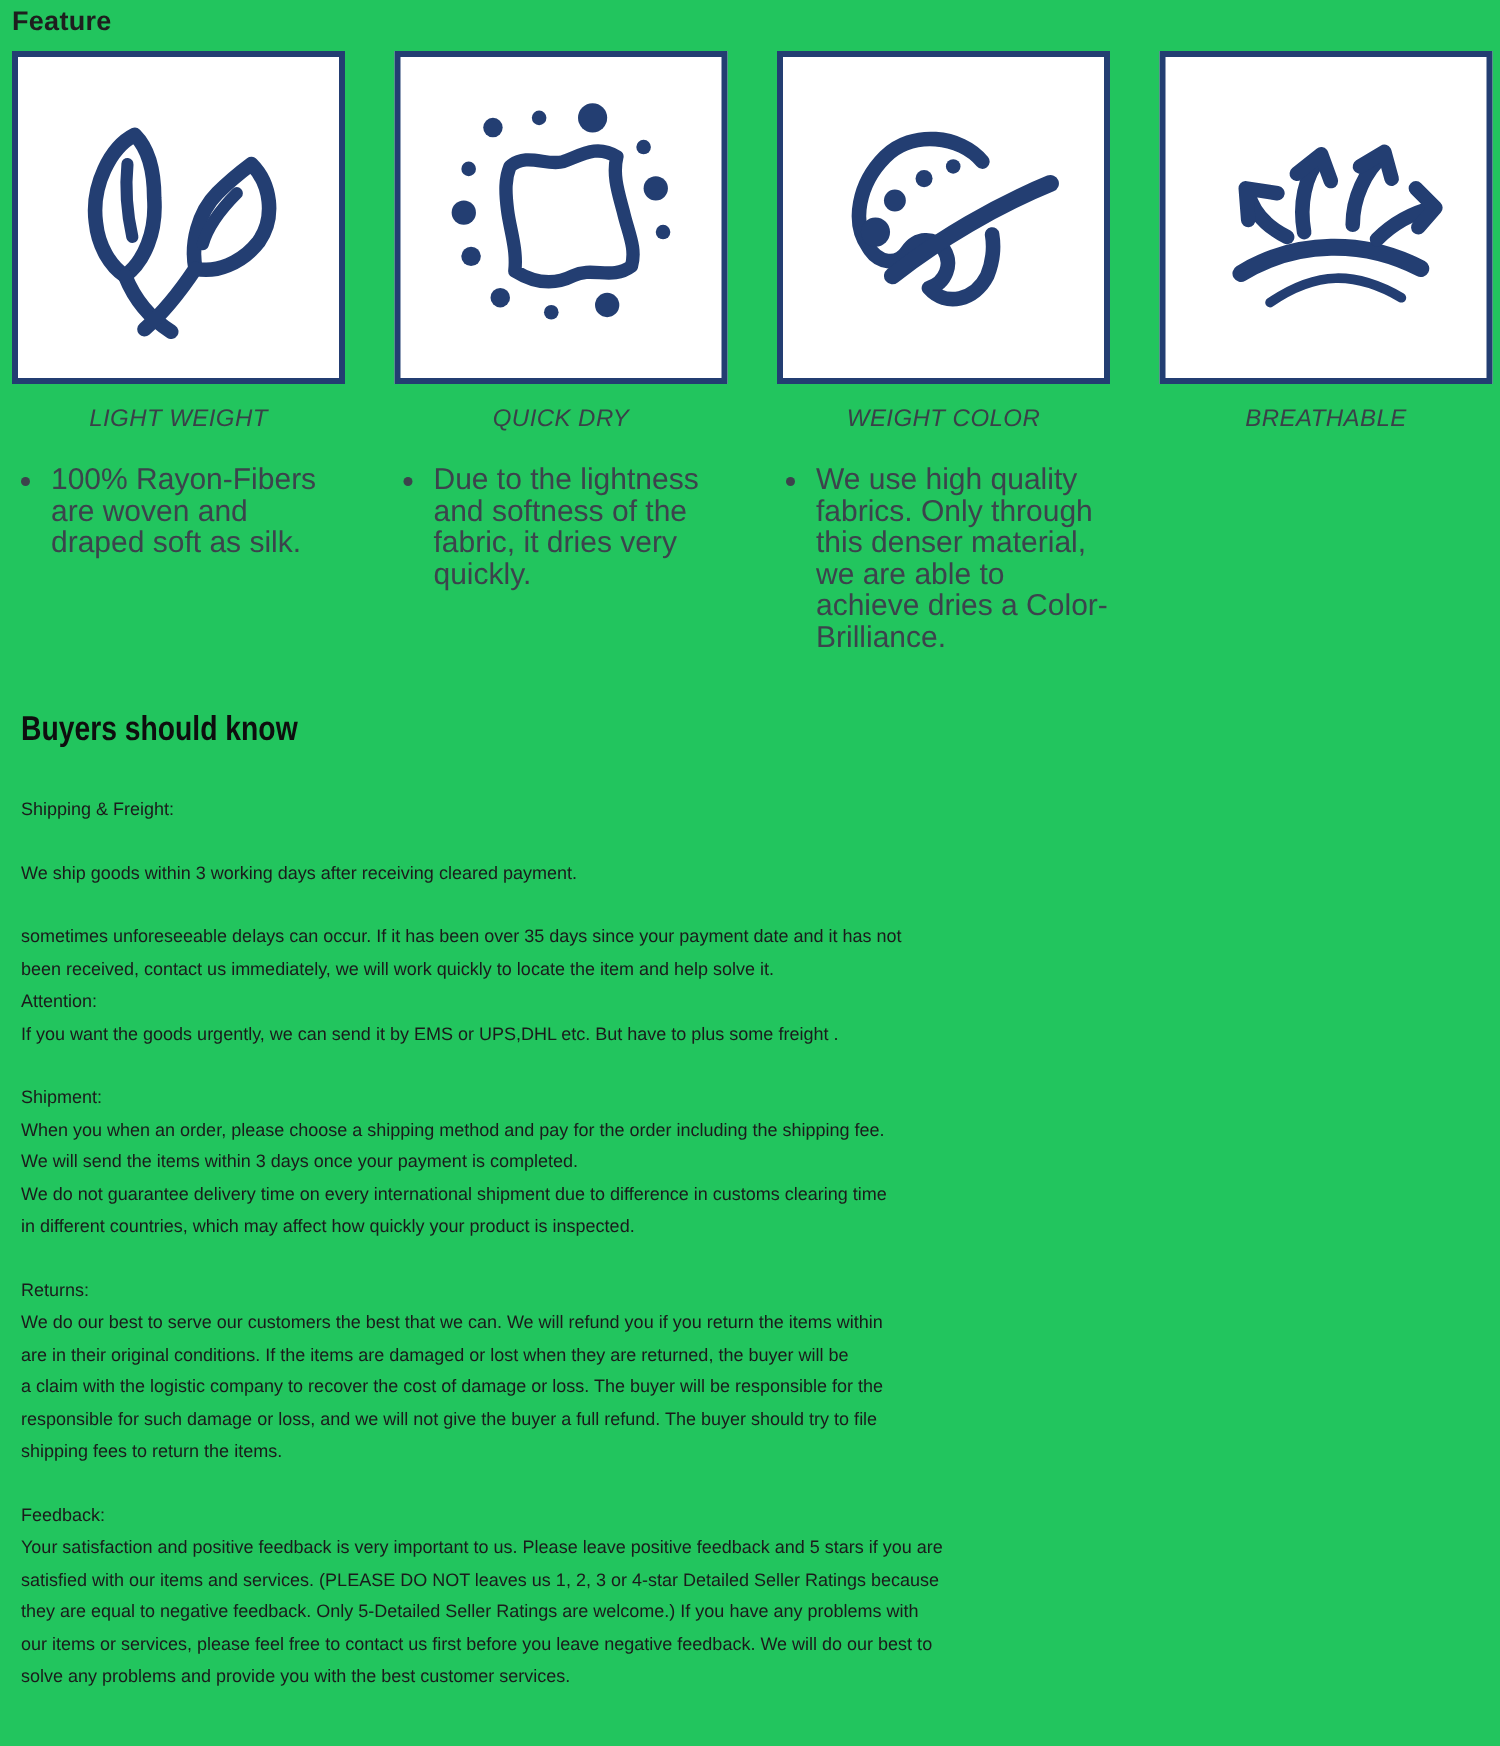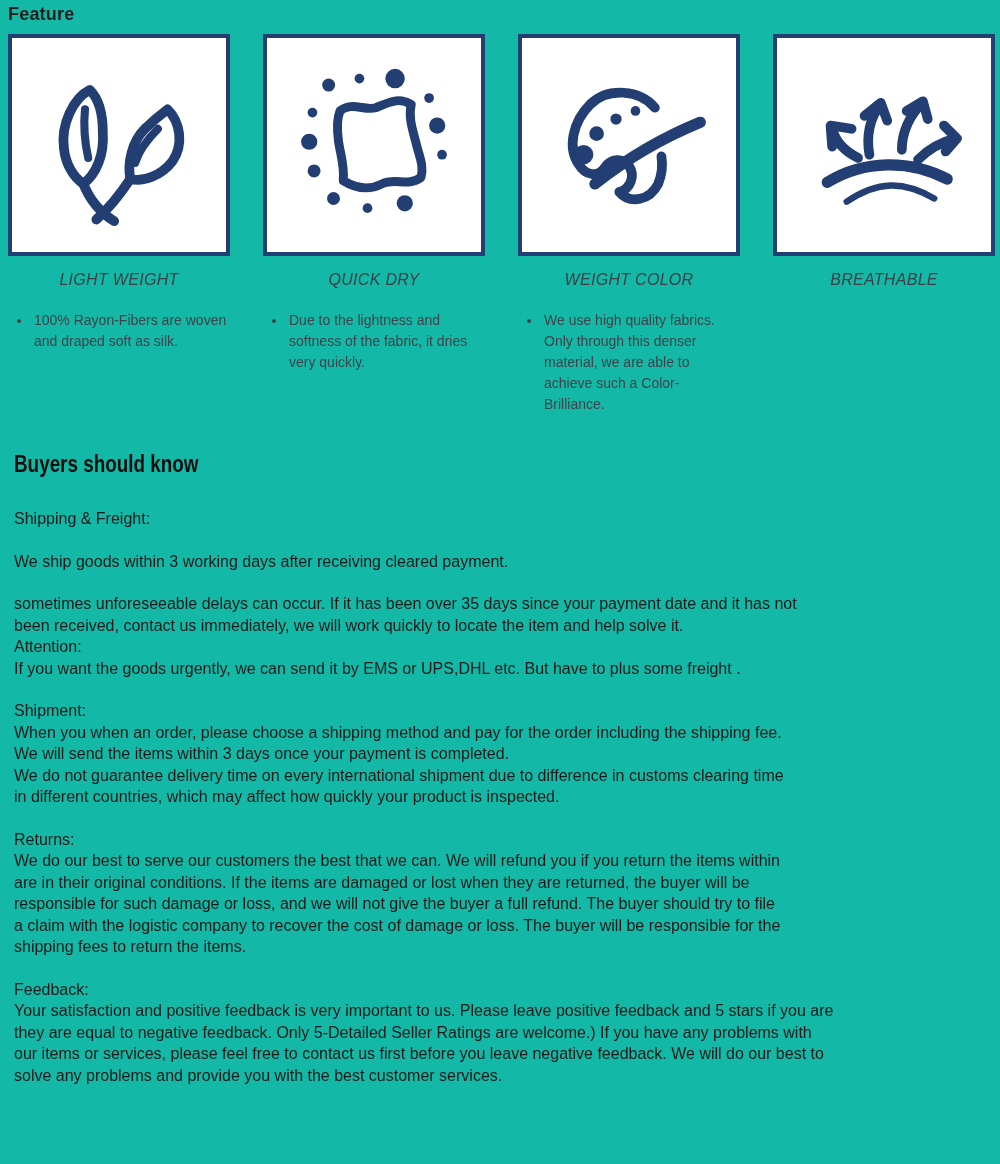--- a/index.html
+++ b/index.html
@@ -1,19 +1,19 @@
 <!DOCTYPE html>
 <html style="--accent: #233e72;"><head>
 <meta charset="utf-8">
 <style>
   :root { --accent:#233e72; --text:#1d1d1d; --muted:#3c434c; }
   * { box-sizing: border-box; }
   html,body { margin:0; padding:0; background:#fff; }
   .page {
-    position:relative; width:1000px; height:1164px; background:#14b8a6;
+    position:relative; width:1000px; height:1164px; background:#22c55e;
     font-family:"Liberation Sans", sans-serif; color:var(--text); overflow:hidden;
   }
   .feature-heading {
     margin:0; padding:4px 0 9px 8px;
     font-size:18px; font-weight:700; color:#1e1e1e; letter-spacing:0.2px;
   }
   .features {
     display:flex; justify-content:space-between;
     padding:0 5px 0 8px;
   }
@@ -22,32 +22,32 @@
     width:222px; height:222px; border:4px solid var(--accent);
     display:flex; align-items:center; justify-content:center; background:#fff;
   }
   .feature-box svg { width:162px; height:162px; color:var(--accent); }
   .feature-label {
     margin-top:15px; text-align:center;
     font-size:16px; color:#3a4048; letter-spacing:0.3px;font-style:italic;
   }
   .feature-points {
     margin:21px 0 0 0; padding-left:24px;
-    font-size:14px; line-height:21px; color:var(--muted);
+    font-size:20px; line-height:21px; color:var(--muted);
   }
   .feature-points li { padding-left:2px; }
   .buyers { margin-top:36px; padding-left:14px; padding-right:14px; }
   .buyers-heading {
     margin:0 0 30px 0; display:inline-block;
     font-size:23px; font-weight:800; color:#0e0e0e;
     transform:scaleX(0.82); transform-origin:left center; letter-spacing:0;
     white-space:nowrap;
   }
   .block { margin:0 0 21px 0; }
-  .line { font-size:16px; line-height:21.5px; color:#1b1b1b; white-space:nowrap; }
+  .line { font-size:12px; line-height:21.5px; color:#1b1b1b; white-space:nowrap; }
   .stroke { fill:none; stroke:currentColor; stroke-linecap:round; stroke-linejoin:round; }
 </style>
 </head>
 <body>
 
 <div class="page">
 
   <h2 class="feature-heading">Feature</h2>
 
   <div class="features">
@@ -103,21 +103,21 @@
           <g fill="currentColor" stroke="none">
             <circle cx="22" cy="56" r="6"></circle>
               <circle cx="30" cy="43" r="4.5"></circle>
             <circle cx="42" cy="34" r="3.5"></circle>
               <circle cx="54" cy="29" r="3"></circle>
           </g>
         </svg>
       </div>
       <div class="feature-label">WEIGHT COLOR</div>
       <ul class="feature-points">
-        <li>We use high quality fabrics. Only through this denser material, we are able to achieve such a Color-Brilliance.</li>
+        <li>We use high quality fabrics. Only through this denser material, we are able to achieve dries a Color-Brilliance.</li>
       </ul>
     </div>
 
     <div class="feature-col">
       <div class="feature-box">
         <svg viewBox="0 0 100 100">
           <path class="stroke" stroke-width="7" d="M15,73 C38,59 66,59 89,71"></path>
           <path class="stroke" stroke-width="4" d="M27,85 C46,72 62,72 81,83"></path>
           <path class="stroke" stroke-width="6" d="M34,58 C26,54 20,48 18,40"></path>
           <path class="stroke" stroke-width="6" d="M18,51 L17,38 L30,40"></path>
@@ -153,27 +153,28 @@
           <div class="line">Shipment:</div>
           <div class="line">When you when an order, please choose a shipping method and pay for the order including the shipping fee.</div>
           <div class="line">We will send the items within 3 days once your payment is completed.</div>
           <div class="line">We do not guarantee delivery time on every international shipment due to difference in customs clearing time</div>
           <div class="line">in different countries, which may affect how quickly your product is inspected.</div>
         </div>
         <div class="block">
           <div class="line">Returns:</div>
           <div class="line">We do our best to serve our customers the best that we can. We will refund you if you return the items within</div>
           <div class="line">are in their original conditions. If the items are damaged or lost when they are returned, the buyer will be</div>
+          <div class="line">a claim with the logistic company to recover the cost of damage or loss. The buyer will be responsible for the</div>
           <div class="line">responsible for such damage or loss, and we will not give the buyer a full refund. The buyer should try to file</div>
-          <div class="line">a claim with the logistic company to recover the cost of damage or loss. The buyer will be responsible for the</div>
           <div class="line">shipping fees to return the items.</div>
         </div>
         <div class="block">
           <div class="line">Feedback:</div>
           <div class="line">Your satisfaction and positive feedback is very important to us. Please leave positive feedback and 5 stars if you are</div>
+          <div class="line">satisfied with our items and services. (PLEASE DO NOT leaves us 1, 2, 3 or 4-star Detailed Seller Ratings because</div>
           <div class="line">they are equal to negative feedback. Only 5-Detailed Seller Ratings are welcome.) If you have any problems with</div>
           <div class="line">our items or services, please feel free to contact us first before you leave negative feedback. We will do our best to</div>
           <div class="line">solve any problems and provide you with the best customer services.</div>
         </div>
       </div>
   </div>
 
 </div>
 
 </body></html>

